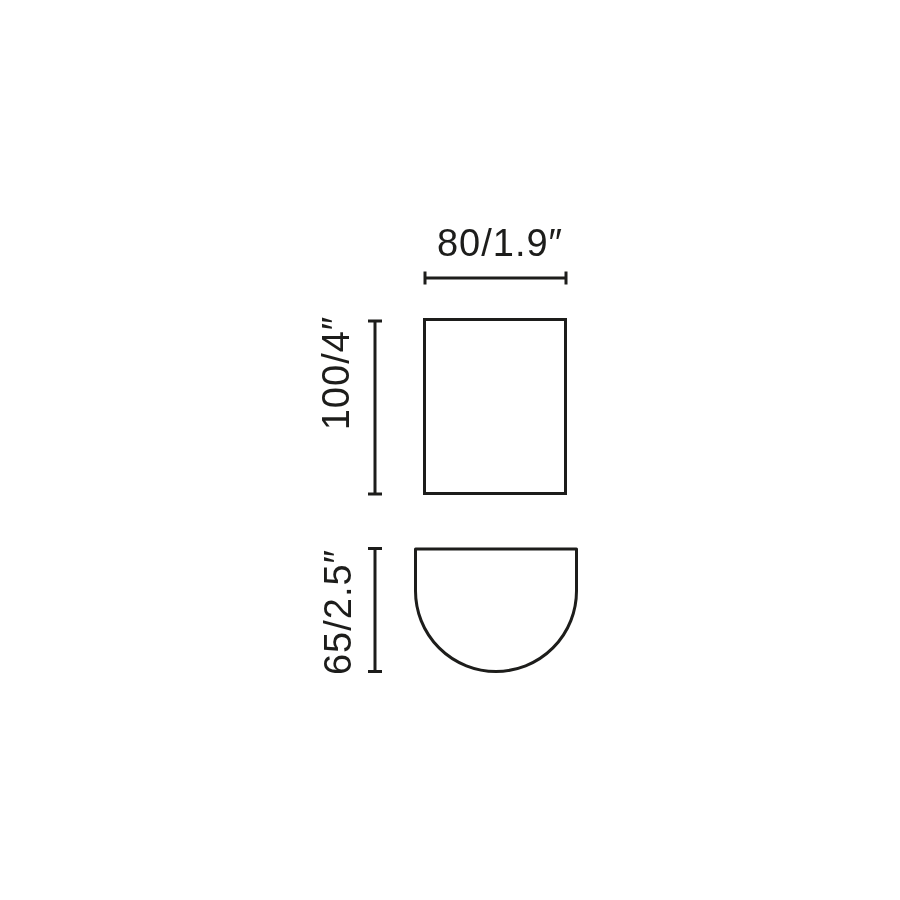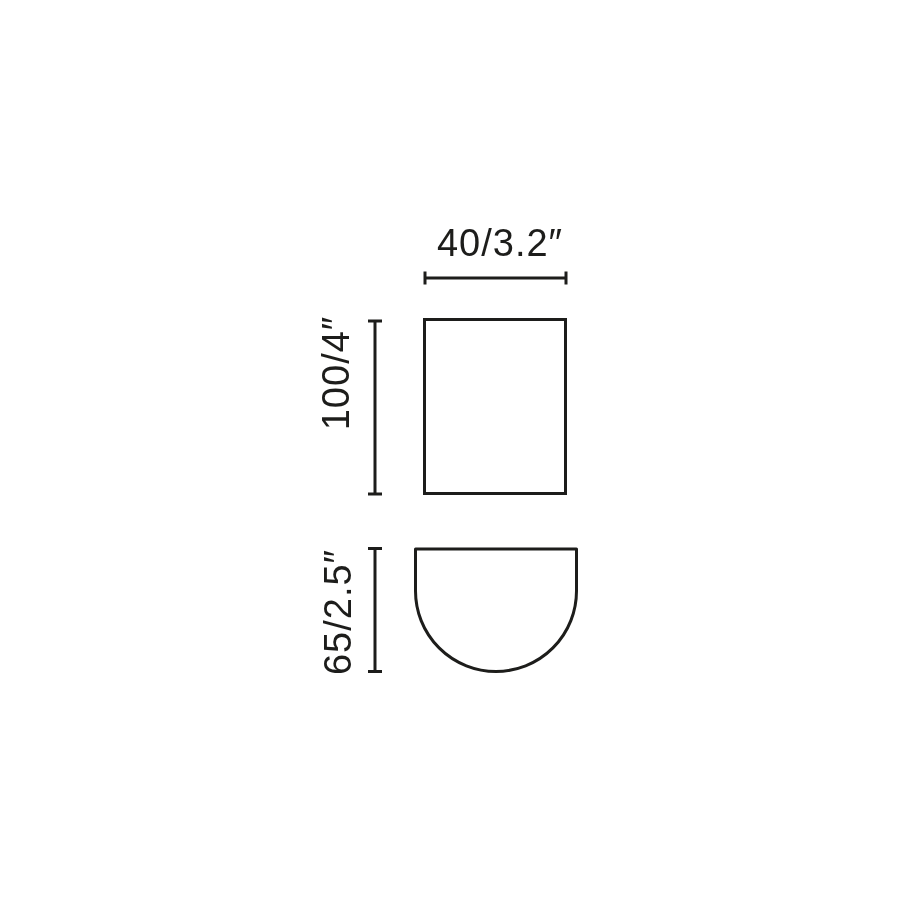--- a/index.html
+++ b/index.html
@@ -71,19 +71,19 @@
 
     <path class="stroke" stroke-linejoin="round" d="M 415.5 549 H 576.5 V 591 A 80.5 80.5 0 0 1 415.5 591 Z"></path>
 
     <g class="stroke">
       <line x1="375" y1="548.5" x2="375" y2="671.5"></line>
       <line x1="368" y1="548.5" x2="382" y2="548.5"></line>
       <line x1="368" y1="671.5" x2="382" y2="671.5"></line>
     </g>
   </svg>
 
-  <div class="dim-label horizontal lbl-width">40/3.2″</div>
+  <div class="dim-label horizontal lbl-width">80/1.9″</div>
 
   <div class="dim-label vertical lbl-height">100/4″</div>
 
   <div class="dim-label vertical lbl-depth">65/2.5″</div>
 
 </div>
 
 </body></html>

